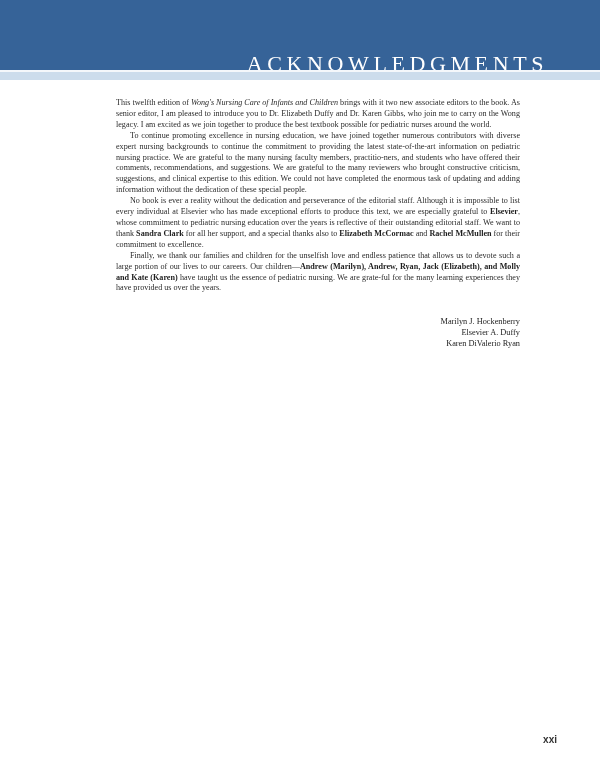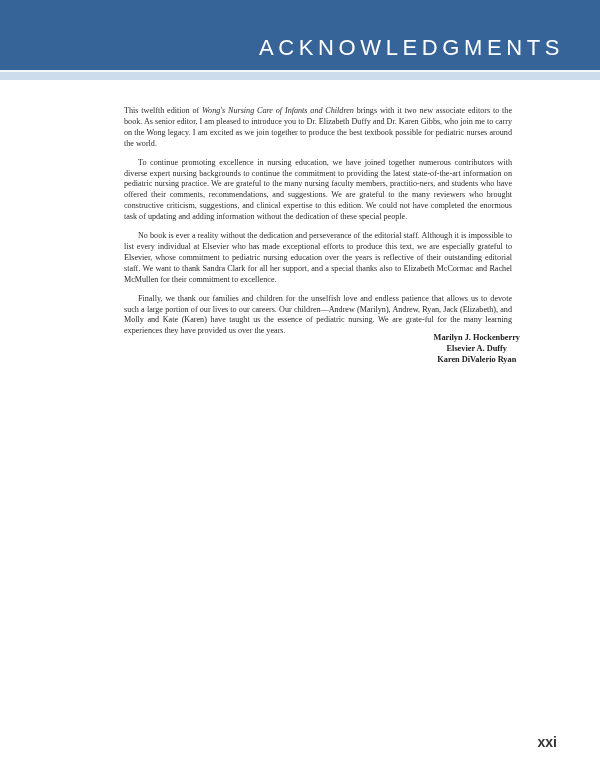--- a/index.html
+++ b/index.html
@@ -33,69 +33,69 @@
       position: absolute;
       left: 0; top: 72px;
       width: 600px;
       height: 8px;
       background: #ccdcec;
     }
     .page-title {
       position: absolute;
       right: 36px;
       top: 36px;
-      font-family: Liberation Sans, sans-serif;
+      font-family: Liberation Serif, serif;
       font-size: 22px;
       letter-spacing: 4.6px;
       color: #ffffff;
       line-height: 24px;
       font-weight: normal;
-      margin: 0;
+      margin: 16px;
     }
     .body-text {
       position: absolute;
       left: 116px;
       top: 98px;
       width: 404px;
       font-size: 8.15px;
       line-height: 10.9px;
       text-align: justify;
       color: #2b2b2b;
     }
     .body-text p {
-      margin: 8px;
+      margin: 0;
       text-indent: 14px;
     }
     .body-text p.first {
       text-indent: 0;
     }
     .body-text b {
-      font-weight: normal;
+      font-weight: bold;
       color: #1e1e1e;
     }
     .signatures {
       position: absolute;
       right: 80px;
-      top: 332px;
-      text-align: center;
+      top: 316px;
+      text-align: right;
       font-size: 8.3px;
       line-height: 11px;
-      font-weight: bold;
+      font-weight: normal;
       color: #222;
     }
     .signatures div {
       margin: 0;
     }
     .page-number {
       position: absolute;
       right: 43px;
       top: 734px;
       font-family: "Liberation Sans", "DejaVu Sans", sans-serif;
       font-weight: bold;
-      font-size: 14px;
+      font-size: 10px;
       color: #333;
     }
   </style>
 </head>
 <body>
 
 <div class="header-band">
   <h1 class="page-title">ACKNOWLEDGMENTS</h1>
 </div>
 <div class="header-rule-white"></div>

